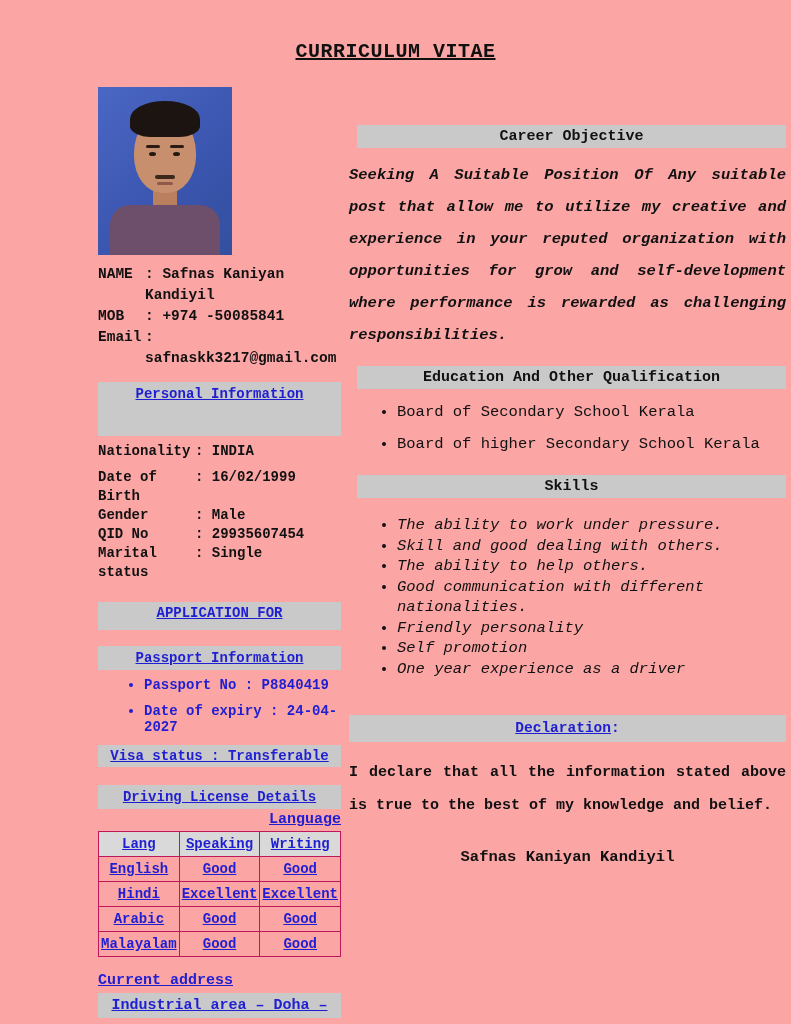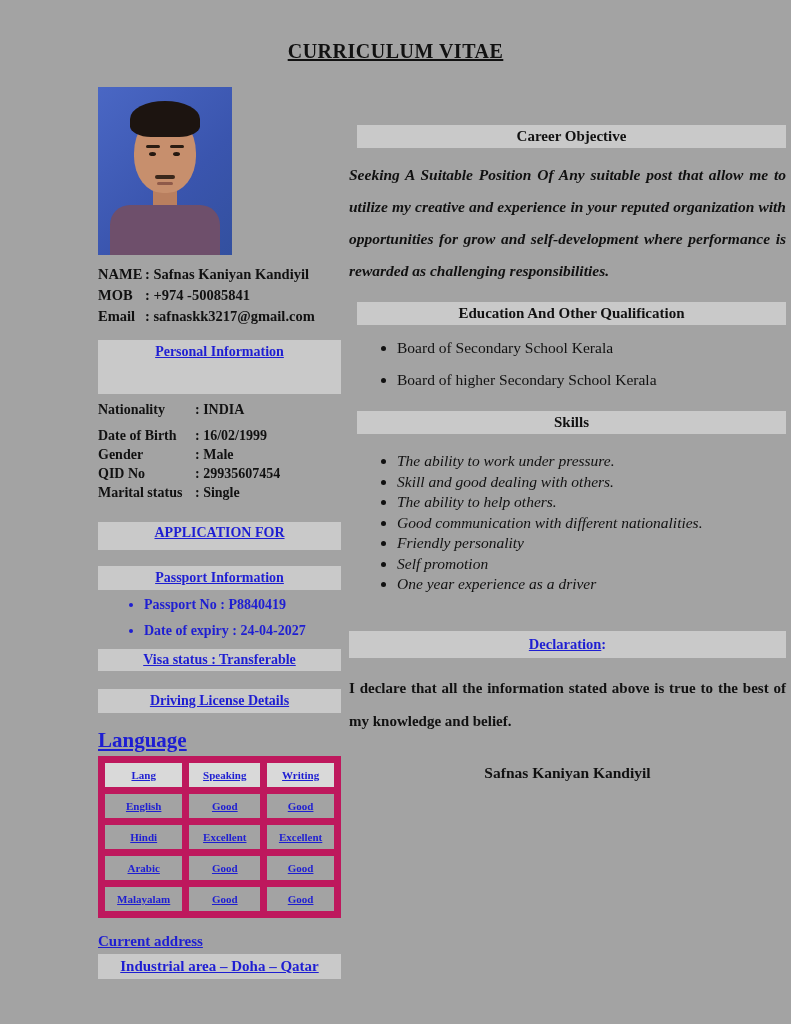--- a/index.html
+++ b/index.html
@@ -1,17 +1,17 @@
 <!DOCTYPE html>
 <html><head>
 <meta charset="utf-8">
 <style>
   html,body{margin:0;padding:0;background:#ffffff;}
-  .page{position:relative;width:791px;height:1024px;background:#a3a3a3;overflow:hidden;
-        font-family:Liberation Serif, serif;color:#111;}
+  .page{position:relative;width:791px;height:1024px;background:#fca5a5;overflow:hidden;
+        font-family:Liberation Mono, monospace;color:#111;}
   .title{position:absolute;top:40px;left:0;width:100%;text-align:center;
          font-size:20px;font-weight:bold;letter-spacing:.5px;}
   .title span{text-decoration:underline;}
   
   .col-left{position:absolute;left:98px;top:87px;width:243px;}
   .col-right{position:absolute;left:349px;top:125px;width:437px;}
   
   .photo{position:relative;width:134px;height:168px;overflow:hidden;
          background:linear-gradient(135deg,#4a67c4 0%,#3a55ae 60%,#33509f 100%);}
   .photo .shirt{position:absolute;left:12px;top:118px;width:110px;height:52px;
@@ -42,24 +42,24 @@
   
   .app-banner{margin-top:20px;padding:3px 0 9px;font-size:14px;}
   .app-pos{font-weight:bold;font-style:italic;color:#111;margin-top:7px;font-size:14.5px;}
   
   .bar{height:24px;line-height:24px;font-size:14px;}
   
   ul.bluelist{margin:7px 0 0;padding-left:46px;color:#1e1ed2;font-weight:bold;font-size:14px;}
   ul.bluelist li{margin-bottom:10px;white-space:pre-wrap;}
   ul.bluelist.tight li{margin-bottom:2px;}
   
-  .lang-head{margin-top:15px;font-size:21px;}
+  .lang-head{margin-top:2px;font-size:15px;text-align:right;}
   table.lang{border-collapse:collapse;margin-top:3px;}
-  table.lang th,table.lang td{border:7px solid #be185d;text-align:center;
-        font-size:11px;height:24px;padding:0 2px;}
+  table.lang th,table.lang td{border:1px solid #be185d;text-align:center;
+        font-size:14px;height:24px;padding:0 2px;}
   table.lang th{background:#d9d9d9;}
   table.lang .c1{width:83px;}table.lang .c2{width:78px;}table.lang .c3{width:72px;}
   .cur-addr{margin-top:15px;font-size:15px;}
   .ind-banner{margin-top:4px;height:25px;line-height:25px;text-align:center;font-size:15px;}
   
   .rbar{height:23px;line-height:23px;font-size:15px;font-weight:bold;margin-left:8px;}
   .objective{margin:11px 0 0;font-weight:bold;font-style:italic;font-size:15.5px;
              line-height:32px;text-align:justify;}
   .edu-banner{margin-top:15px;}
   ul.blacklist{margin:14px 0 0;padding-left:48px;font-size:15.5px;}

